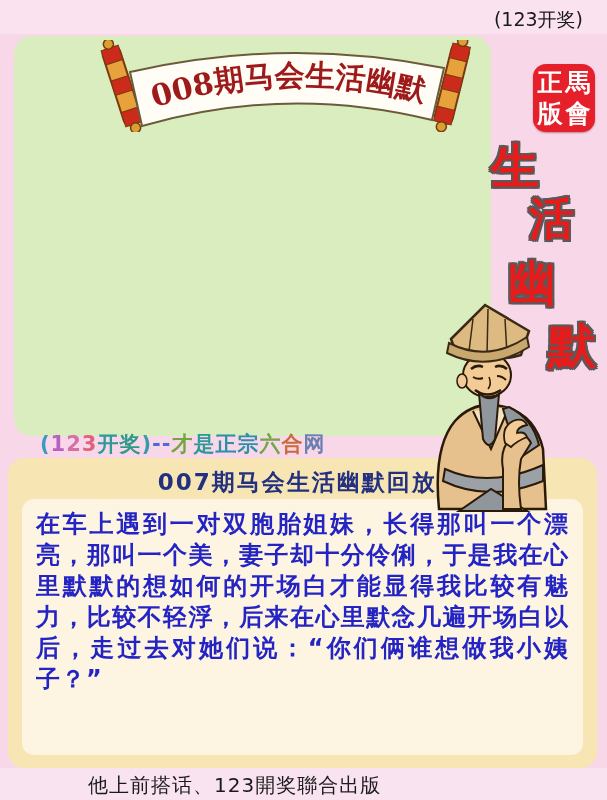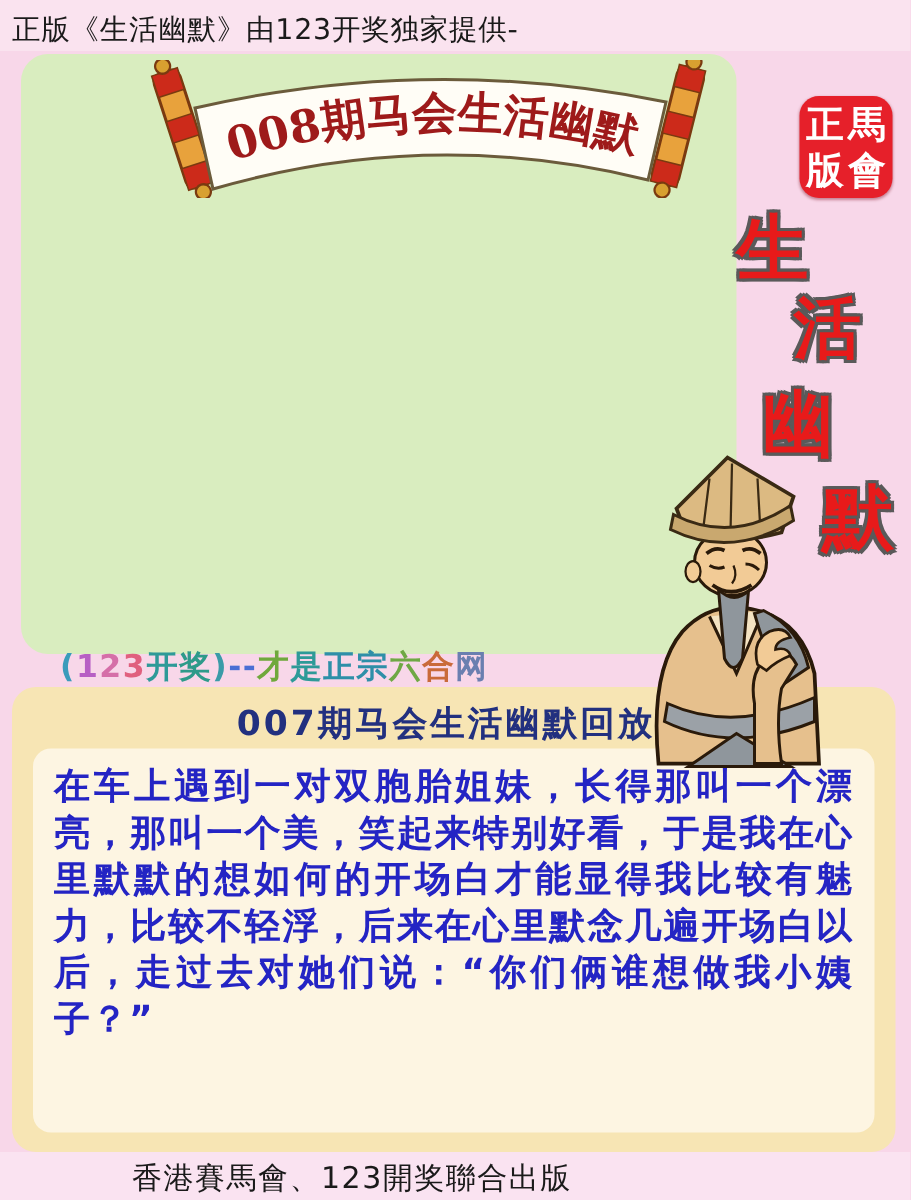--- a/index.html
+++ b/index.html
@@ -44,21 +44,21 @@
   
   .footer { position:absolute; left:0; bottom:0; width:607px; height:32px; background:#fae3f1; }
   .footer-text { position:absolute; left:88px; top:4px; font-size:20px; color:#1a1a1a; letter-spacing:1px; }
 </style>
 </head>
 <body>
 
 <div class="page">
 
   <div class="topbar">
-    <span class="topbar-left">正版《生活幽默》由123开奖独家提供-</span>
+    <span class="topbar-right">(123开奖)</span>
   </div>
 
   <div class="main-panel">
     <svg class="scroll-banner" viewBox="0 0 386 92" xmlns="http://www.w3.org/2000/svg">
 
       <g transform="translate(28,46) rotate(-18)">
         <rect x="-9" y="-40" width="18" height="80" rx="6" fill="#e8a23c" stroke="#7a3a10" stroke-width="2"></rect>
         <rect x="-9" y="-40" width="18" height="15" fill="#cc2a1a" stroke="#7a3a10" stroke-width="1"></rect>
         <rect x="-9" y="-8" width="18" height="15" fill="#cc2a1a" stroke="#7a3a10" stroke-width="1"></rect>
         <rect x="-9" y="25" width="18" height="15" fill="#cc2a1a" stroke="#7a3a10" stroke-width="1"></rect>
@@ -125,21 +125,21 @@
     <path d="M46,96 Q56,106 66,97 L62,142 Q56,154 50,142 Z" fill="#8f969c" stroke="#2a1a0a" stroke-width="2"></path>
 
     <path d="M72,146 Q68,130 80,124 Q90,120 94,128 Q84,130 84,136 Q92,134 94,140 Q84,144 78,150 Z" fill="#f2cb96" stroke="#2a1a0a" stroke-width="1.8"></path>
   </svg>
 
   <div class="midline"><span style="color: rgb(58, 155, 187);">(</span><span style="color: rgb(183, 95, 196);">1</span><span style="color: rgb(213, 111, 168);">2</span><span style="color: rgb(224, 96, 126);">3</span><span style="color: rgb(46, 154, 152);">开</span><span style="color: rgb(46, 154, 138);">奖</span><span style="color: rgb(58, 155, 168);">)</span><span style="color: rgb(74, 111, 212);">-</span><span style="color: rgb(74, 111, 212);">-</span><span style="color: rgb(111, 168, 60);">才</span><span style="color: rgb(46, 154, 152);">是</span><span style="color: rgb(46, 143, 168);">正</span><span style="color: rgb(46, 143, 168);">宗</span><span style="color: rgb(111, 168, 68);">六</span><span style="color: rgb(201, 106, 58);">合</span><span style="color: rgb(106, 127, 176);">网</span></div>
 
   <div class="replay-panel">
     <div class="replay-title">007期马会生活幽默回放|</div>
     <div class="inner-box2">
-      <div class="joke2">在车上遇到一对双胞胎姐妹，长得那叫一个漂亮，那叫一个美，笑起来特别好看，于是我在心里默默的想如何的开场白才能显得我比较有魅力，比较不轻浮，后来在心里默念几遍开场白以后，走过去对她们说：“你们俩谁想做我小姨子？”</div>
+      <div class="joke2">在车上遇到一对双胞胎姐妹，长得那叫一个漂亮，那叫一个美，妻子却十分伶俐，于是我在心里默默的想如何的开场白才能显得我比较有魅力，比较不轻浮，后来在心里默念几遍开场白以后，走过去对她们说：“你们俩谁想做我小姨子？”</div>
     </div>
   </div>
 
   <div class="footer">
-    <span class="footer-text">香港賽馬會、123開奖聯合出版</span>
+    <span class="footer-text">他上前搭话、123開奖聯合出版</span>
   </div>
 
 </div>
 
 </body></html>

